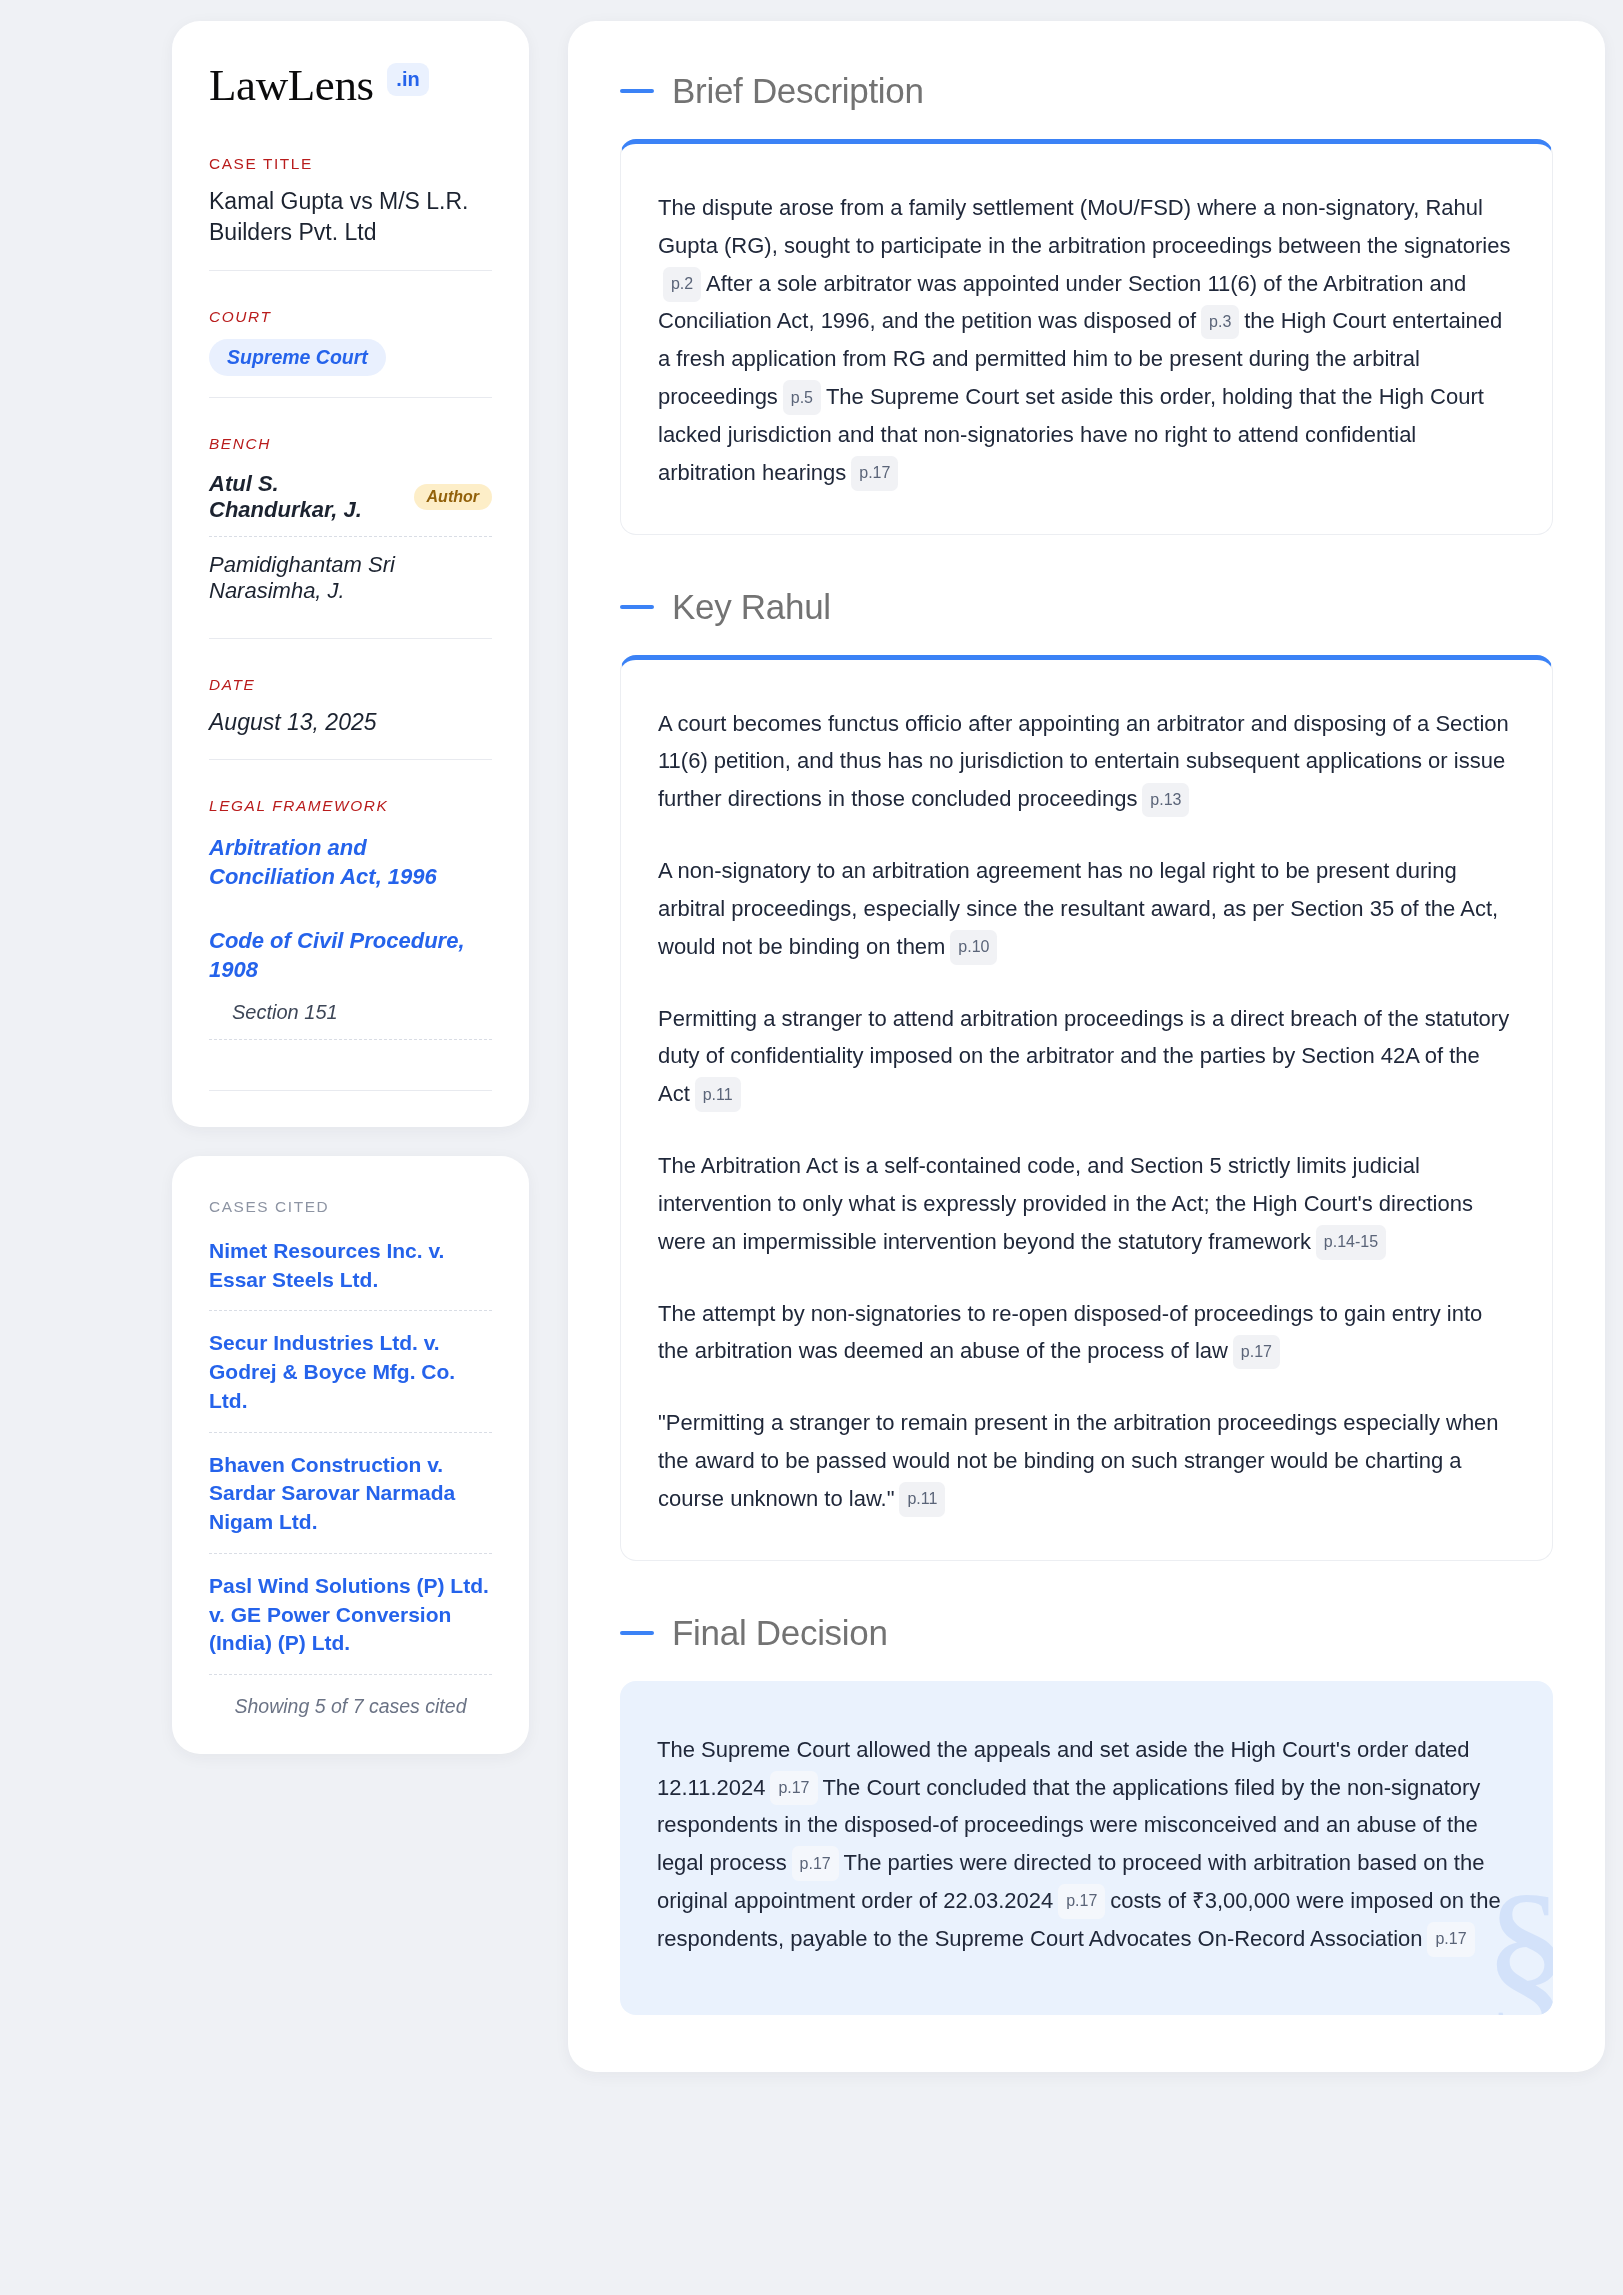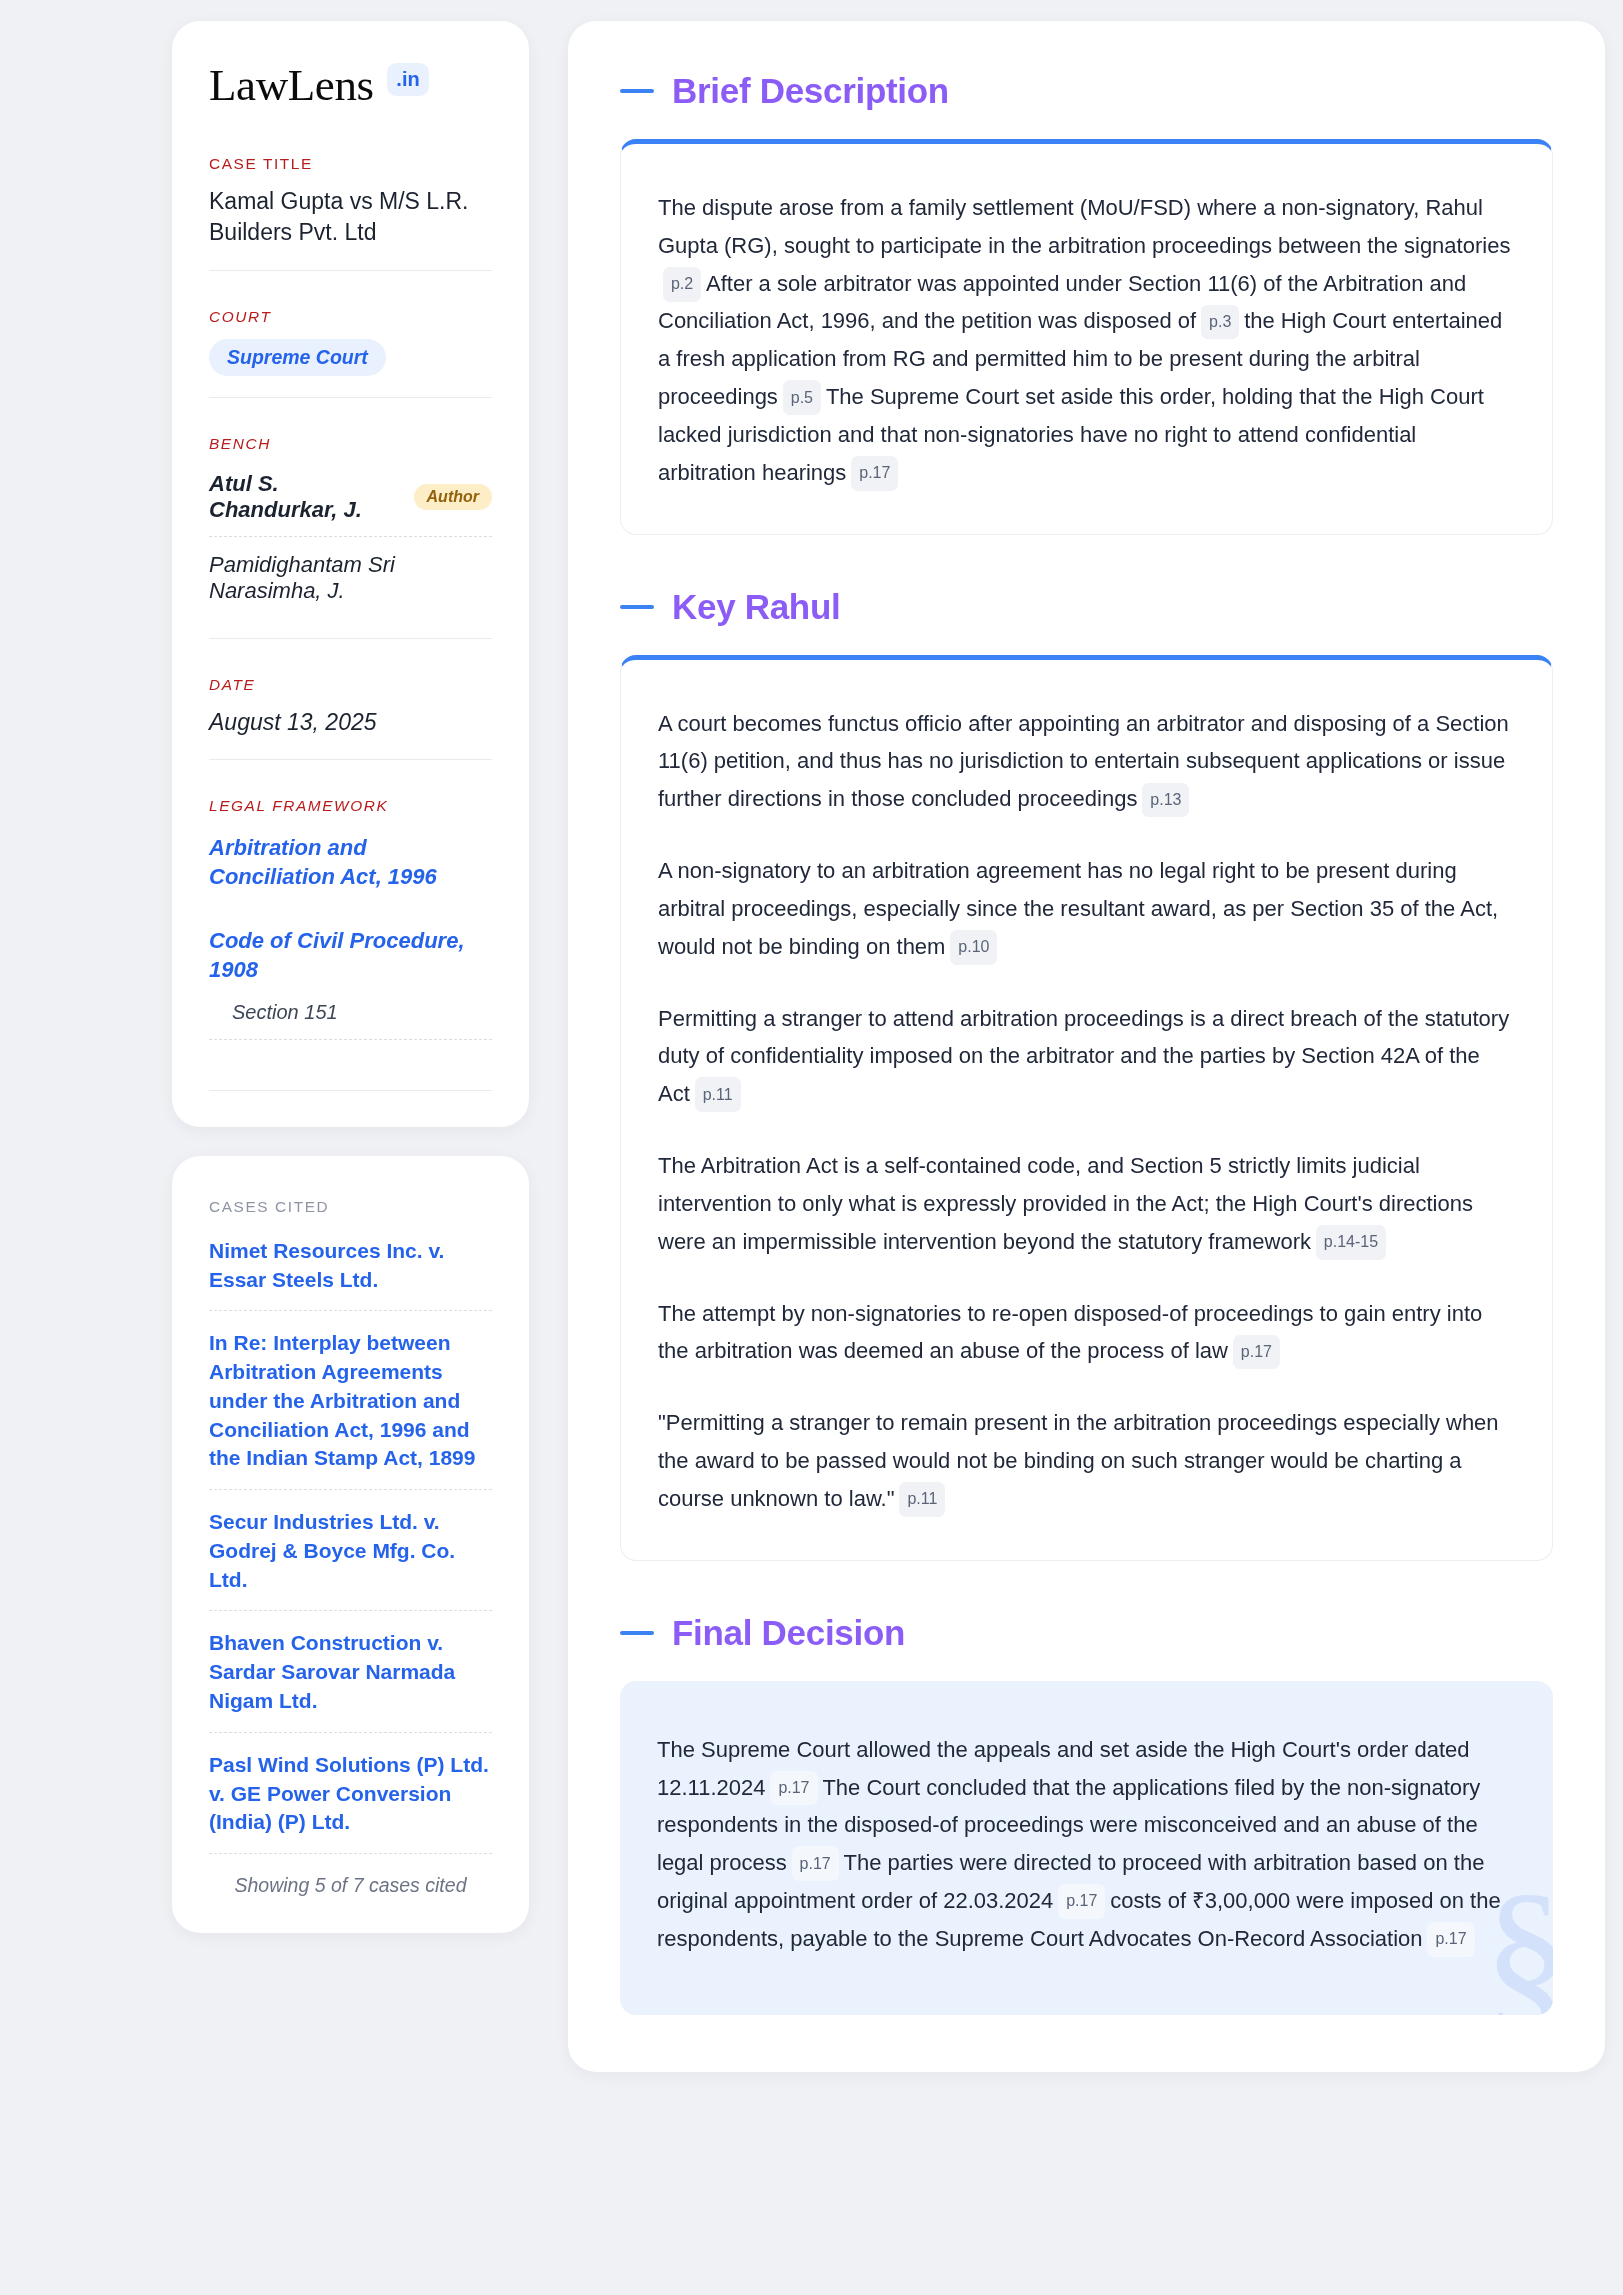--- a/index.html
+++ b/index.html
@@ -166,22 +166,22 @@
   }
   .dash {
     width: 34px;
     height: 4px;
     border-radius: 2.4px;
     background: #3b82f6;
     flex: 0 0 34px;
   }
   .section-title {
     font-size: 35px;
-    font-weight: bold;
-    color: #8b5cf6;
+    font-weight: normal;
+    color: #737373;
     letter-spacing: -0.3px;
   }
 
   .panel {
     border: 0.8px solid #eceef2;
     border-radius: 16px;
     padding: 50px 37px 42px 37px;
     background: #ffffff;
   }
   .panel.accent { border-top: 5.7px solid #3b82f6; padding-top: 45px; }
@@ -276,21 +276,20 @@
           <div class="law-sections">Section 151</div>
         </div>
       </div>
 
       <div class="sidebar-tail"></div>
     </div>
 
     <div class="card cases-card">
       <div class="cases-label">CASES CITED</div>
       <div class="case-item">Nimet Resources Inc. v. Essar Steels Ltd.</div>
-      <div class="case-item">In Re: Interplay between Arbitration Agreements under the Arbitration and Conciliation Act, 1996 and the Indian Stamp Act, 1899</div>
       <div class="case-item">Secur Industries Ltd. v. Godrej &amp; Boyce Mfg. Co. Ltd.</div>
       <div class="case-item">Bhaven Construction v. Sardar Sarovar Narmada Nigam Ltd.</div>
       <div class="case-item">Pasl Wind Solutions (P) Ltd. v. GE Power Conversion (India) (P) Ltd.</div>
       <div class="cases-footer">Showing 5 of 7 cases cited</div>
     </div>
 
   </aside>
 
   <main class="main">
 

